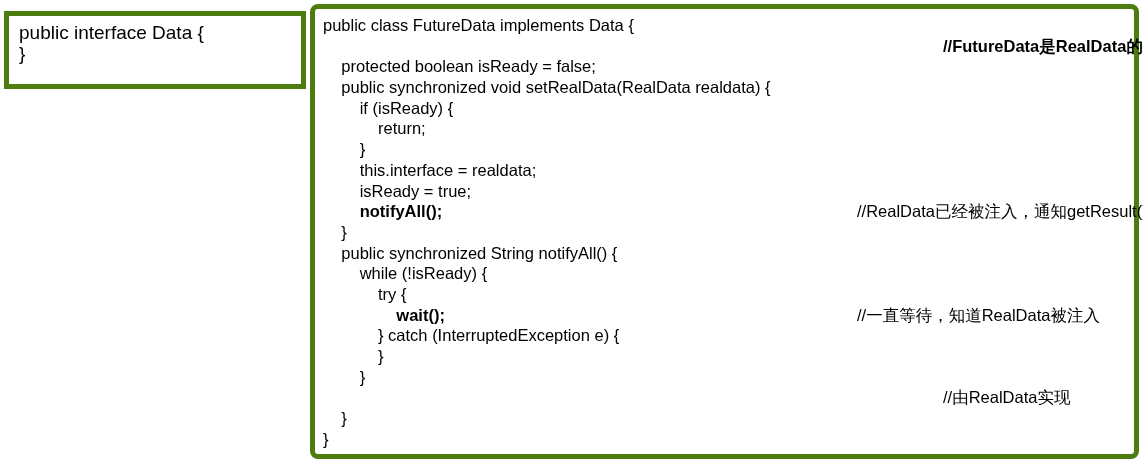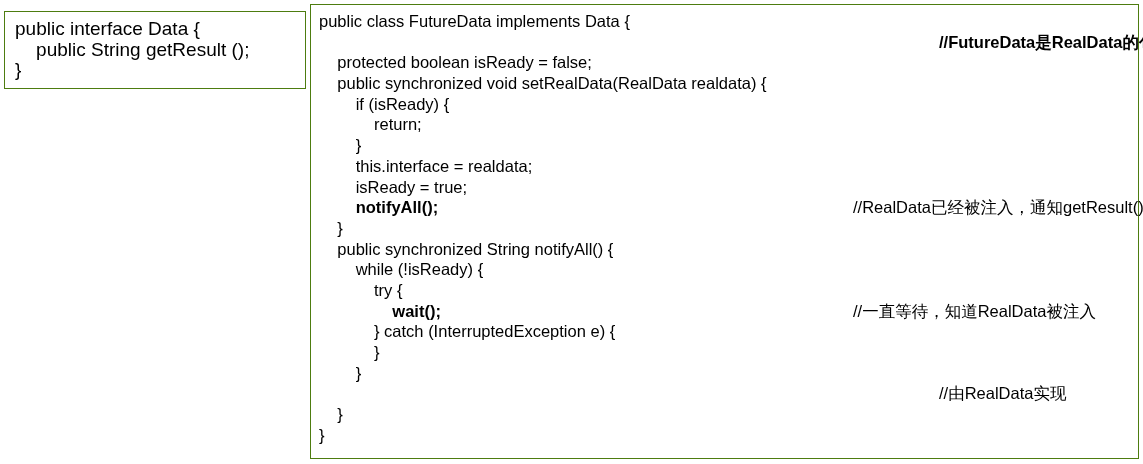--- a/index.html
+++ b/index.html
@@ -13,21 +13,21 @@
     position: relative;
     font-family: "Liberation Sans", "DejaVu Sans", sans-serif;
     color: #000000;
     overflow: hidden;
   }
 
   .code-box {
     position: absolute;
     box-sizing: border-box;
     background: #ffffff;
-    border: 1px solid #4d7c0f;
+    border: 5px solid #4d7c0f;
   }
 
   
   #interface-box {
     left: 4px;
     top: 11px;
     width: 302px;
     height: 78px;
     padding: 5px 0 0 10px;
   }
@@ -37,20 +37,21 @@
     white-space: pre;
   }
 
   
   #futuredata-box {
     left: 310px;
     top: 4px;
     width: 829px;
     height: 455px;
     padding: 6px 0 0 8px;
+    border-radius: 8px;
   }
 
   .code-line {
     position: relative;
     font-size: 16.5px;
     line-height: 20.7px;
     white-space: pre;
     height: 20.7px;
   }
   .code-line .src {
@@ -72,21 +73,20 @@
   }
   .cmt.pos-a { left: 534px; }
   .cmt.pos-c { left: 620px; }
 </style>
 </head>
 <body>
 
 <div class="code-box" id="interface-box">
   <div>
     <div class="code-line"><span class="src">public interface Data {</span></div>
-    <div class="code-line"><span class="src">    public String getResult ();</span></div>
     <div class="code-line"><span class="src">}</span></div>
   </div>
 </div>
 
 <div class="code-box" id="futuredata-box">
   <div id="futuredata-lines">
       <div class="code-line"><span class="src">public class FutureData implements Data {</span></div>
       <div class="code-line bold"><span class="cmt pos-c bold">//FutureData是RealData的包装</span></div>
       <div class="code-line"><span class="src">    protected boolean isReady = false;</span></div>
       <div class="code-line"><span class="src">    public synchronized void setRealData(RealData realdata) {</span></div>

